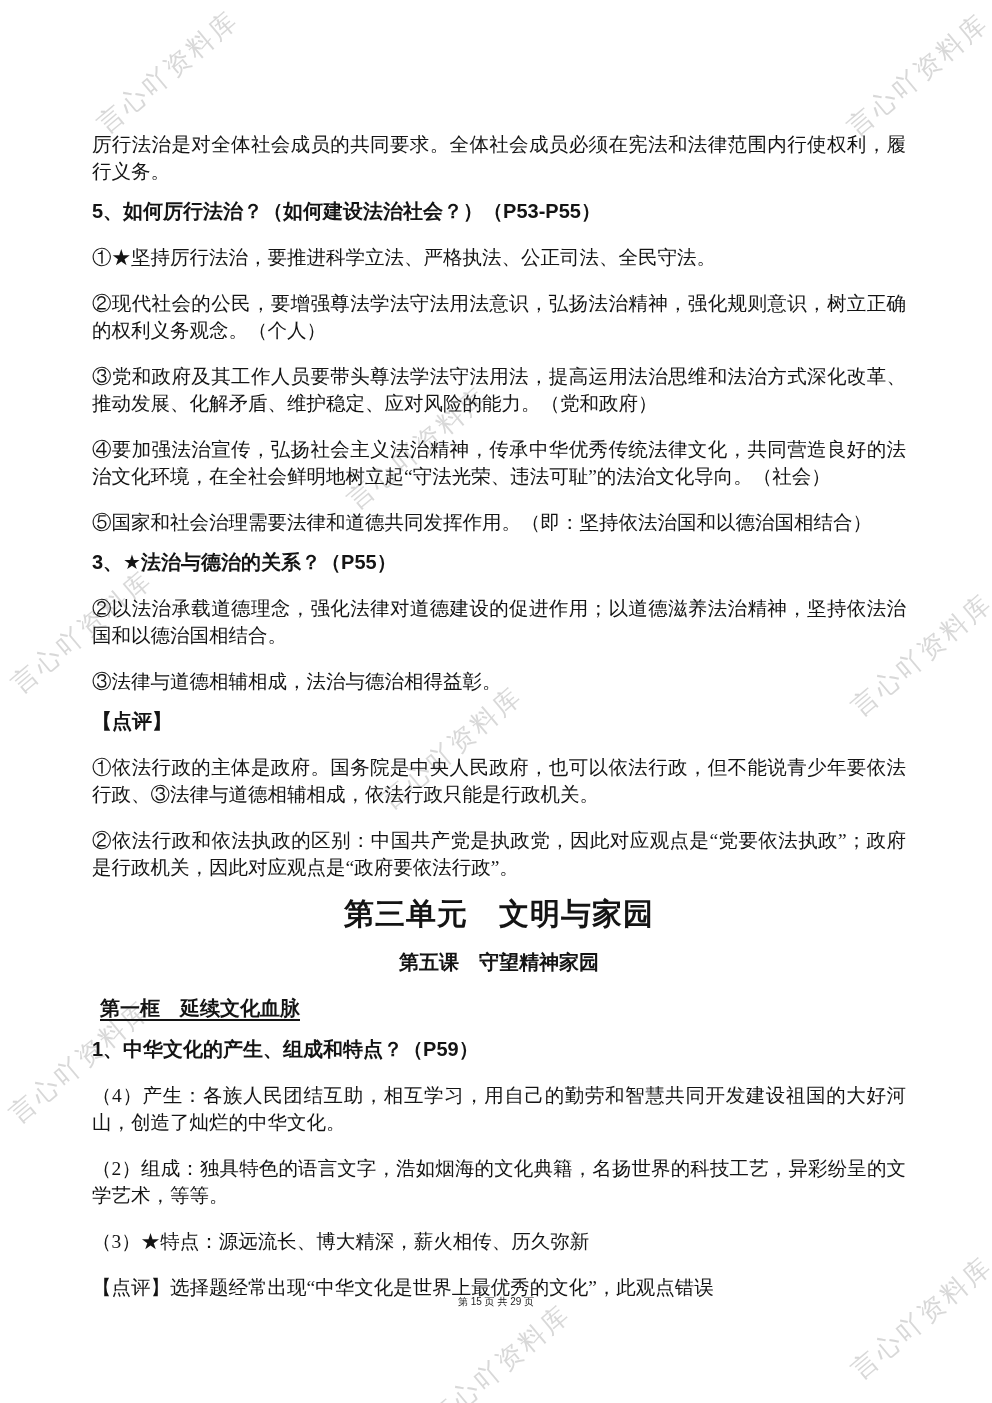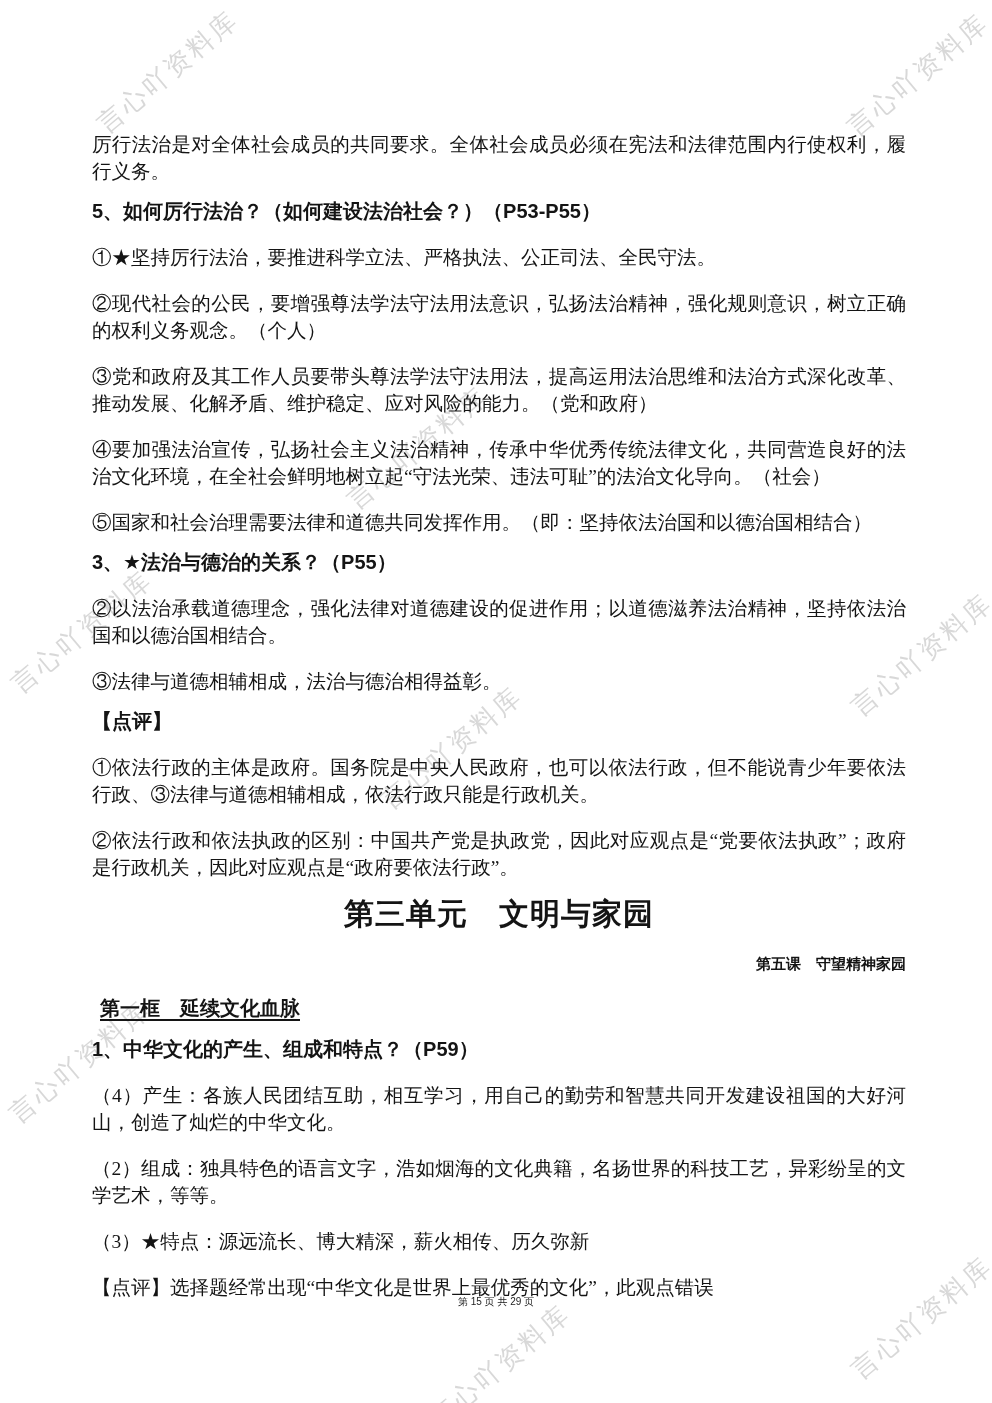--- a/index.html
+++ b/index.html
@@ -59,24 +59,24 @@
   .unit-title {
     font-family: Liberation Mono, monospace;
     font-size: 30px;
     font-weight: 700;
     text-align: center;
     letter-spacing: 1px;
     line-height: 44px;
     margin: 12px 0 12px;
   }
   .lesson-title {
-    font-family: Liberation Sans, sans-serif;
-    font-size: 15px;
+    font-family: Liberation Mono, monospace;
+    font-size: 20px;
     font-weight: 700;
-    text-align: right;
+    text-align: center;
     line-height: 28px;
     margin: 0 0 16px;
   }
   .frame-heading {
     font-family: Liberation Serif, serif;
     font-size: 20px;
     font-weight: 700;
     line-height: 28px;
     text-decoration: underline;
     text-underline-offset: 4px;

